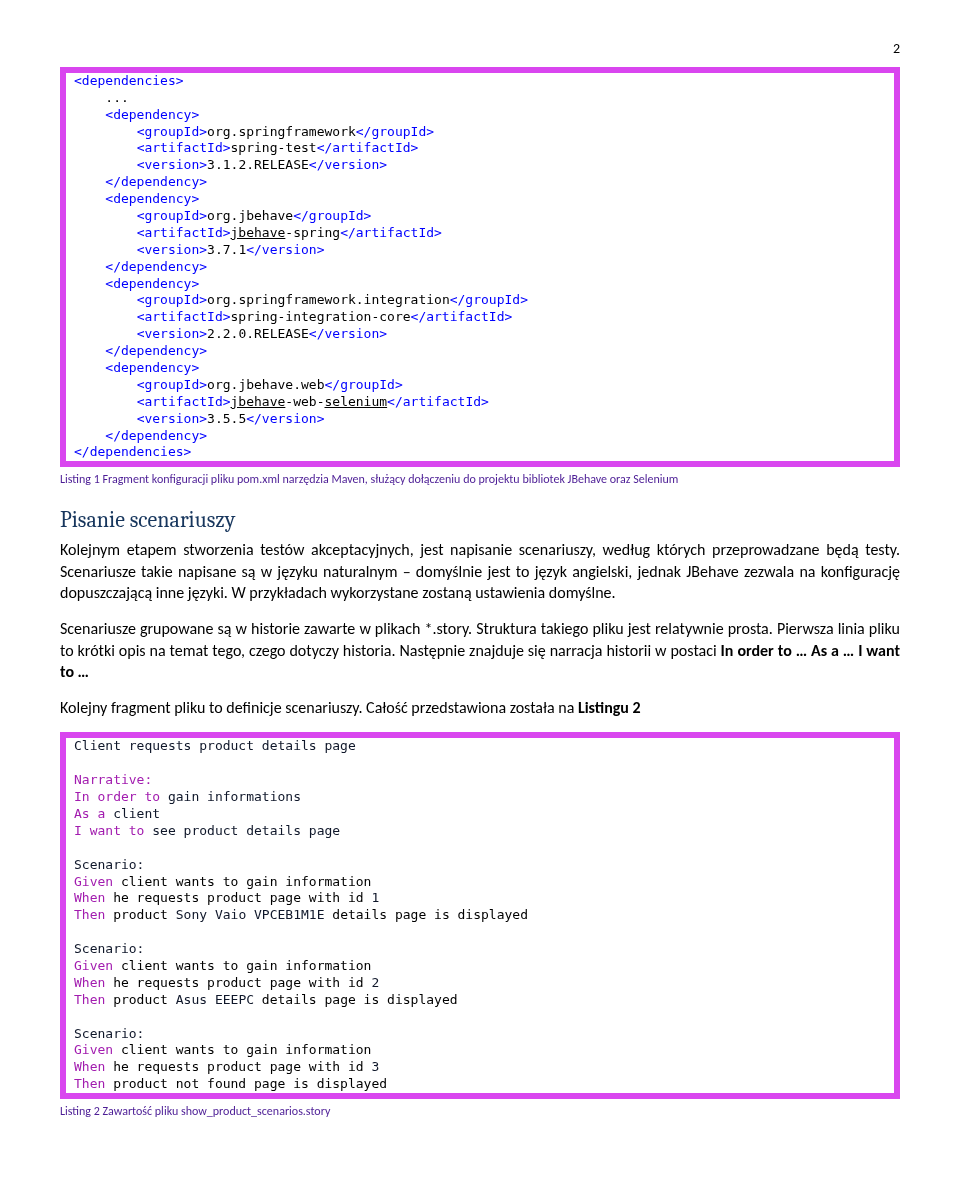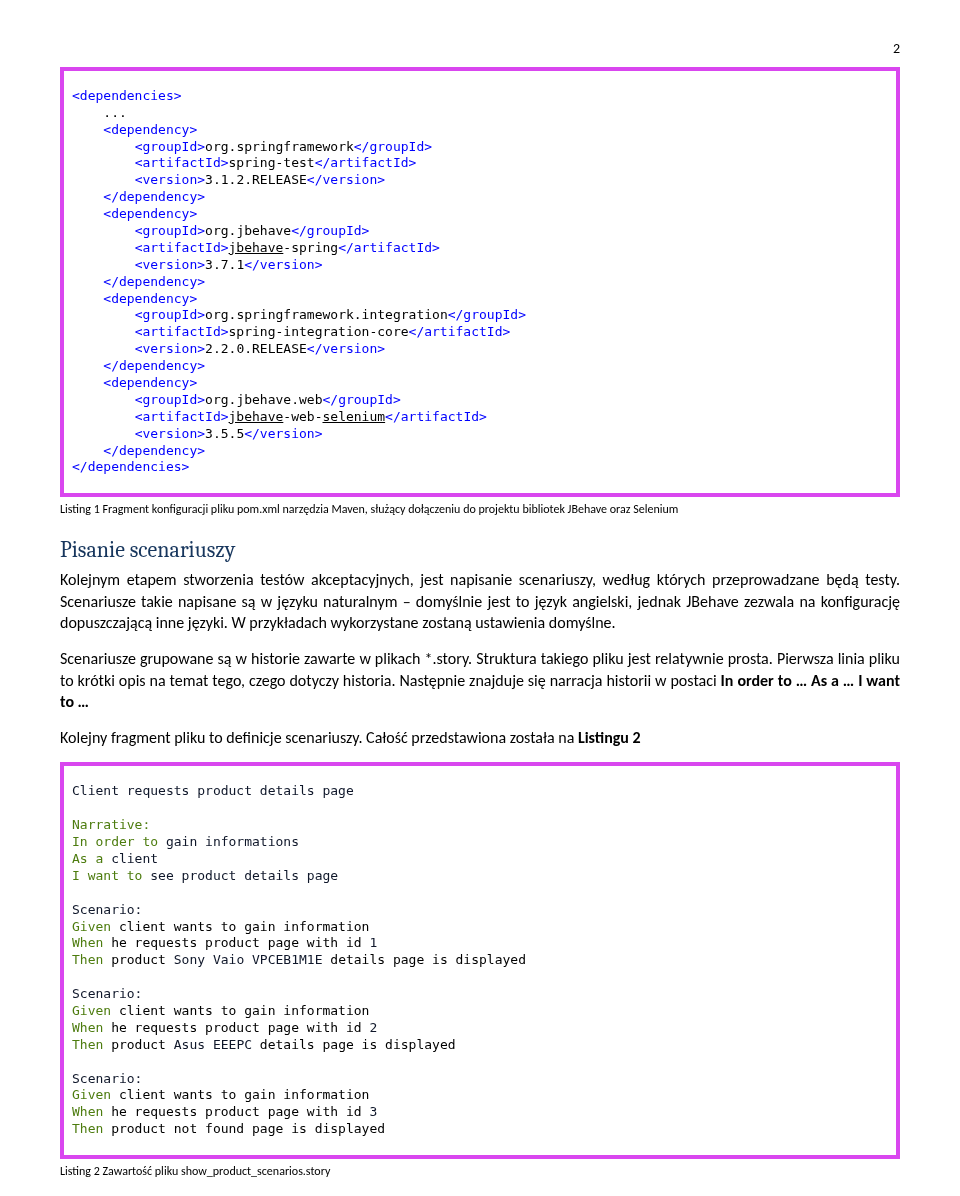--- a/index.html
+++ b/index.html
@@ -1,23 +1,23 @@
 <!DOCTYPE html>
 <html><head>
 <meta charset="utf-8">
 <style>
 body{font-family:Calibri,Arial,sans-serif;font-size:14px;color:#000;margin:0;padding:40px 60px;background:#fff;width:960px;box-sizing:border-box;line-height:1.35}
 .pagenum{text-align:right;font-size:14px;margin-bottom:8px}
-.codebox{border:4px solid #d946ef;padding:17px 8px;font-family:Consolas,Menlo,monospace;font-size:13px;line-height:1.3;white-space:pre-wrap;margin:0 0 4px 0}
+.codebox{border:6px solid #d946ef;padding:0 8px;font-family:Consolas,Menlo,monospace;font-size:13px;line-height:1.3;white-space:pre-wrap;margin:0 0 4px 0}
 .blue{color:#0000ff}
-.caption{color:#000000;font-size:12px;margin:0 0 18px 0}
+.caption{color:#4c1d95;font-size:12px;margin:0 0 18px 0}
 h2{color:#17365d;font-family:Cambria,Georgia,serif;font-weight:normal;font-size:22px;margin:16px 0 4px 0}
 .body{font-size:16px;text-align:justify;margin:0 0 14px 0;line-height:1.35}
 .green{color:#0f172a}
-.sky{color:#4d7c0f}
+.sky{color:#a21caf}
 .scenario{color:#0f172a}
 .u{text-decoration:underline}
 </style>
 </head>
 <body>
 
 <div class="pagenum">2</div>
 
 <div class="codebox"><span class="blue">&lt;dependencies&gt;</span>
 <span>    ...</span>

